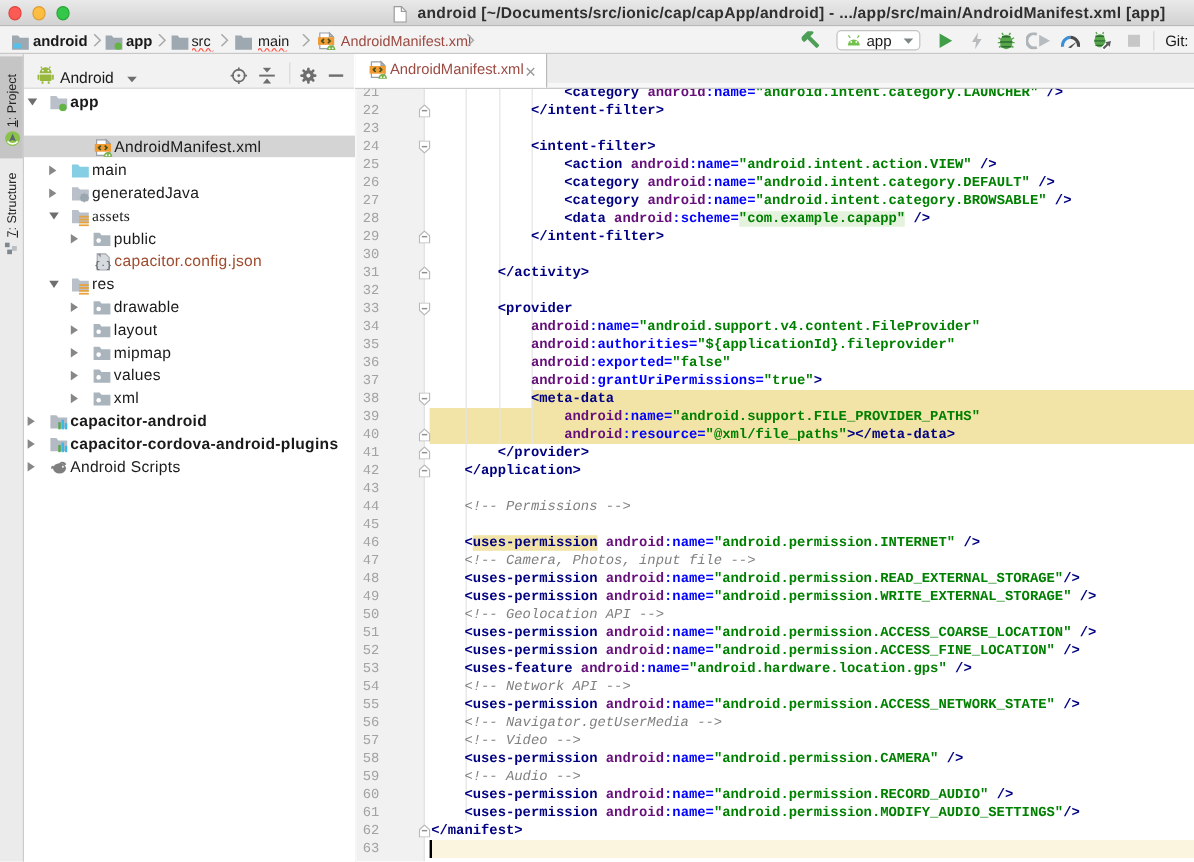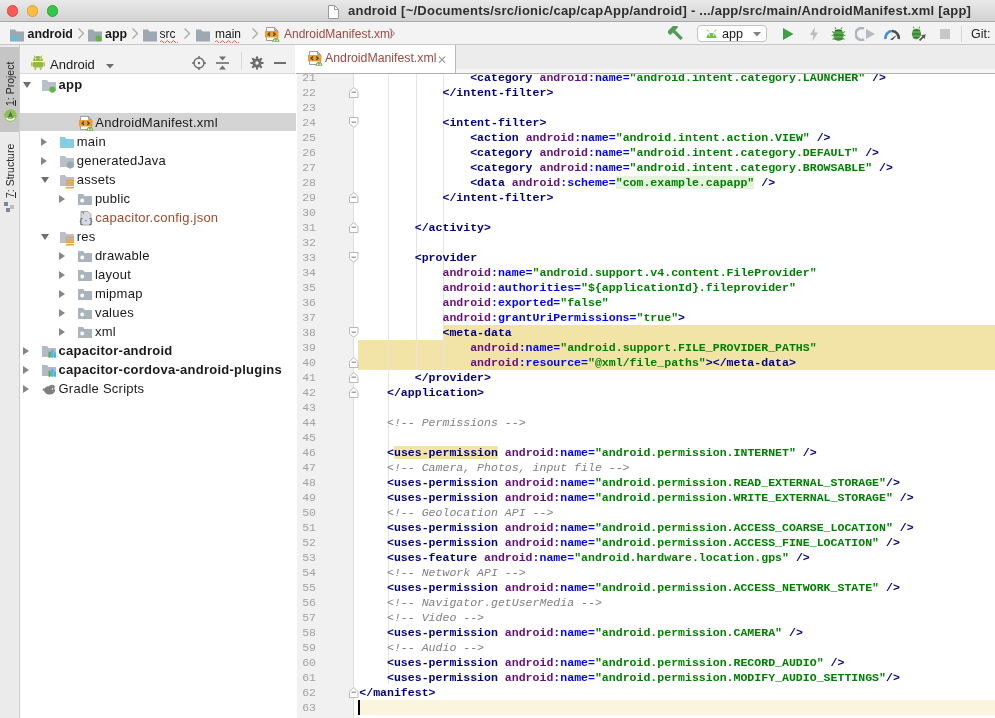--- a/index.html
+++ b/index.html
@@ -278,21 +278,21 @@
       <span class="arr arrv" style="left:21.2px"></span>
       <span class="ticon" style="left:39.2px"><svg width="16" height="17" viewBox="0 0 16 17">
           <path d="M1 3h5l1.6 2H15v9H1z" fill="#b9c0ca"></path>
           <g fill="#e8a33d">
             <rect x="6.8" y="7.8" width="8.2" height="1.5"></rect>
             <rect x="6.8" y="10.2" width="8.2" height="1.5"></rect>
             <rect x="6.8" y="12.6" width="8.2" height="1.5"></rect>
             <rect x="6.8" y="15" width="8.2" height="1.5"></rect>
           </g>
         </svg></span>
-      <span class="tlabel" style="left:56.7px;">assets</span>
+      <span class="tlabel" style="left:56.7px;font-family:Liberation Serif, serif;">assets</span>
     </div>
 <div class="trow" style="top:144px">
       <span class="arr arrr" style="left:39.4px"></span>
       <span class="ticon" style="left:57.4px"><svg width="16" height="16" viewBox="0 0 16 16">
           <path d="M1 3h5l1.6 2H15v9H1z" fill="#aab4bd"></path>
           <circle cx="5.2" cy="9.5" r="1.9" fill="#fff"></circle>
         </svg></span>
       <span class="tlabel" style="left:74.9px;">public</span>
     </div>
 <div class="trow" style="top:163px">
@@ -378,21 +378,21 @@
       <span class="tlabel" style="left:38.5px;font-weight:bold;">capacitor-cordova-android-plugins</span>
     </div>
 <div class="trow" style="top:334px">
       <span class="arr arrr" style="left:3.0px"></span>
       <span class="ticon" style="left:21.0px"><svg width="16" height="16" viewBox="0 0 16 16">
           <ellipse cx="8.6" cy="9.3" rx="5.4" ry="4.3" fill="#7f7f7f"></ellipse>
           <path d="M3.4 7.2C1.6 7 1.2 8.8 2 10c.9-.4 1.5-1.2 2.3-.8z" fill="#7f7f7f"></path>
           <path d="M8.2 5.2c1.8-2.4 5.3-1.6 6 .8l-1.8 1c-.6-1.4-2-1.9-3.4-1z" fill="#7f7f7f"></path>
           <circle cx="11.4" cy="8" r="0.8" fill="#fff"></circle>
         </svg></span>
-      <span class="tlabel" style="left:38.5px;">Gradle Scripts</span>
+      <span class="tlabel" style="left:38.5px;">Android Scripts</span>
     </div>
 </div>
 <div class="tabbar">
   <div style="position:absolute;left:0;top:24px;width:699px;height:4px;background:#f7f7f7"></div>
   <div class="tab">
     <span class="tabicon"><svg width="16" height="16" viewBox="0 0 16 16">
           <path d="M2.5 1.5h8l3 3v10h-11z" fill="#fff" stroke="#9aa0a6"></path>
           <path d="M10.5 1.5v3h3z" fill="#c8ccd0" stroke="#9aa0a6"></path>
           <rect x="1" y="5" width="13.5" height="6.4" fill="#f09b33"></rect>
           <path d="M6 6.4 L4.2 8.2 L6 10" fill="none" stroke="#414f1e" stroke-width="1.4"></path>

